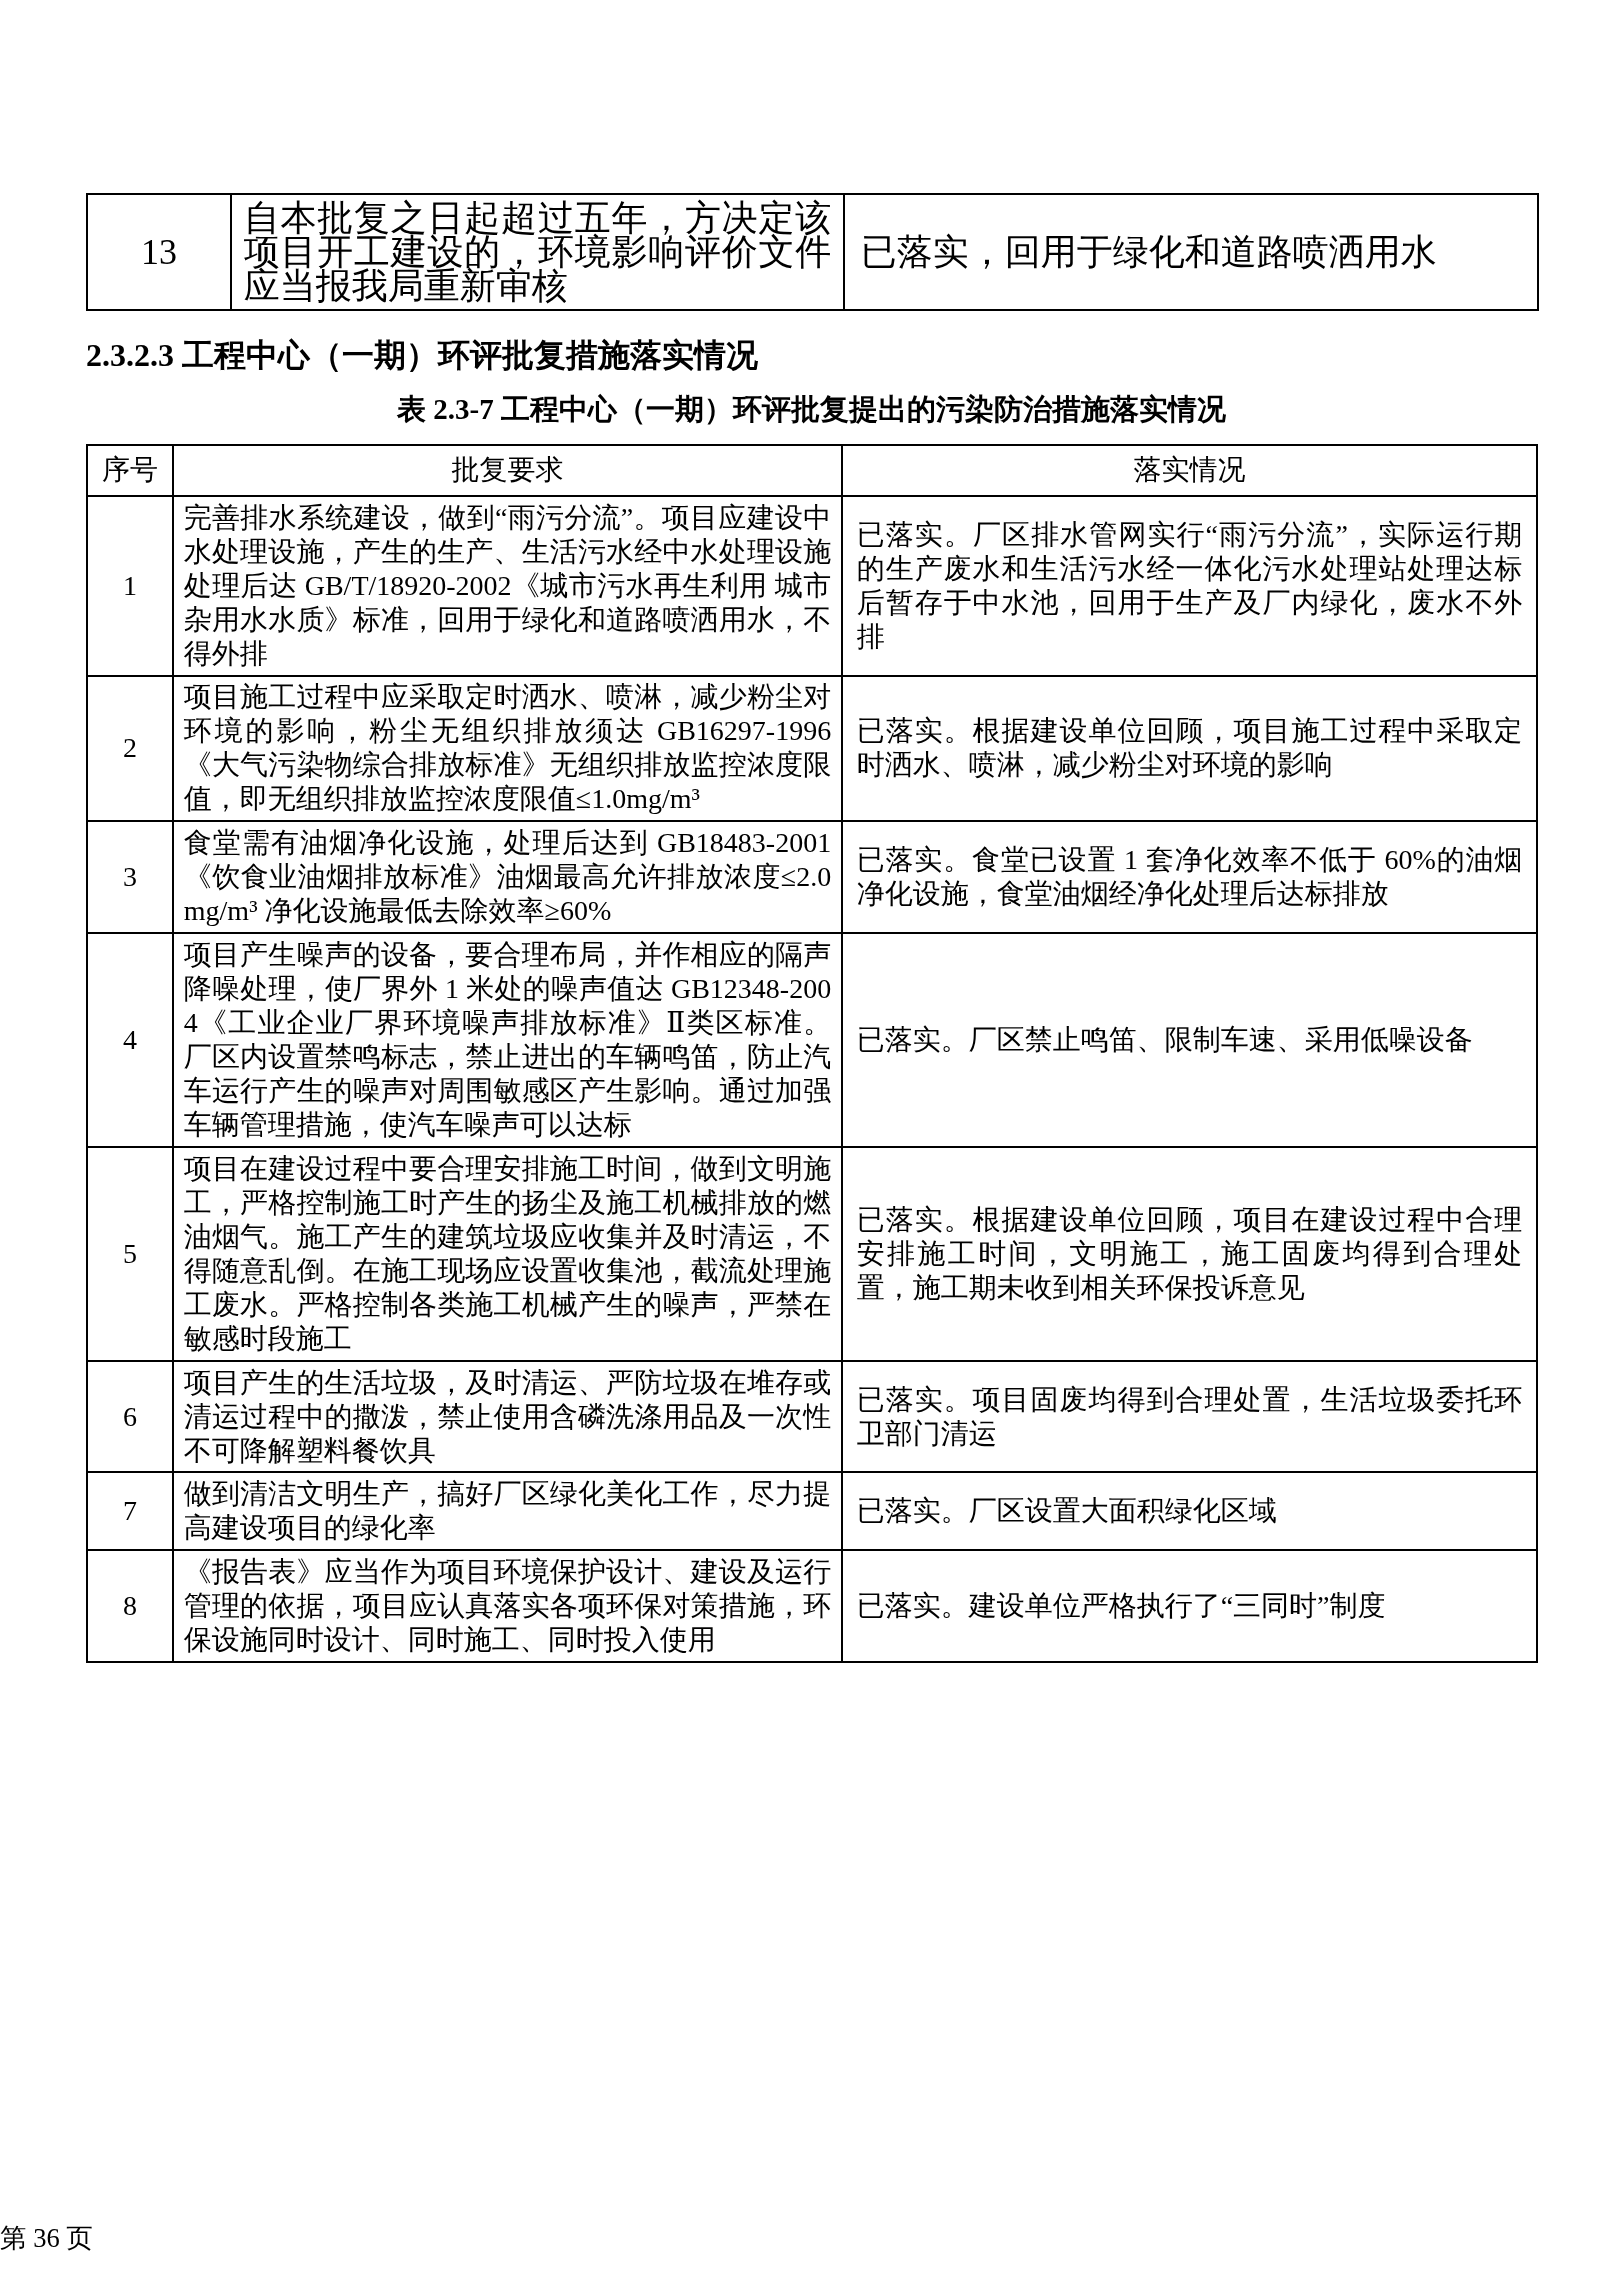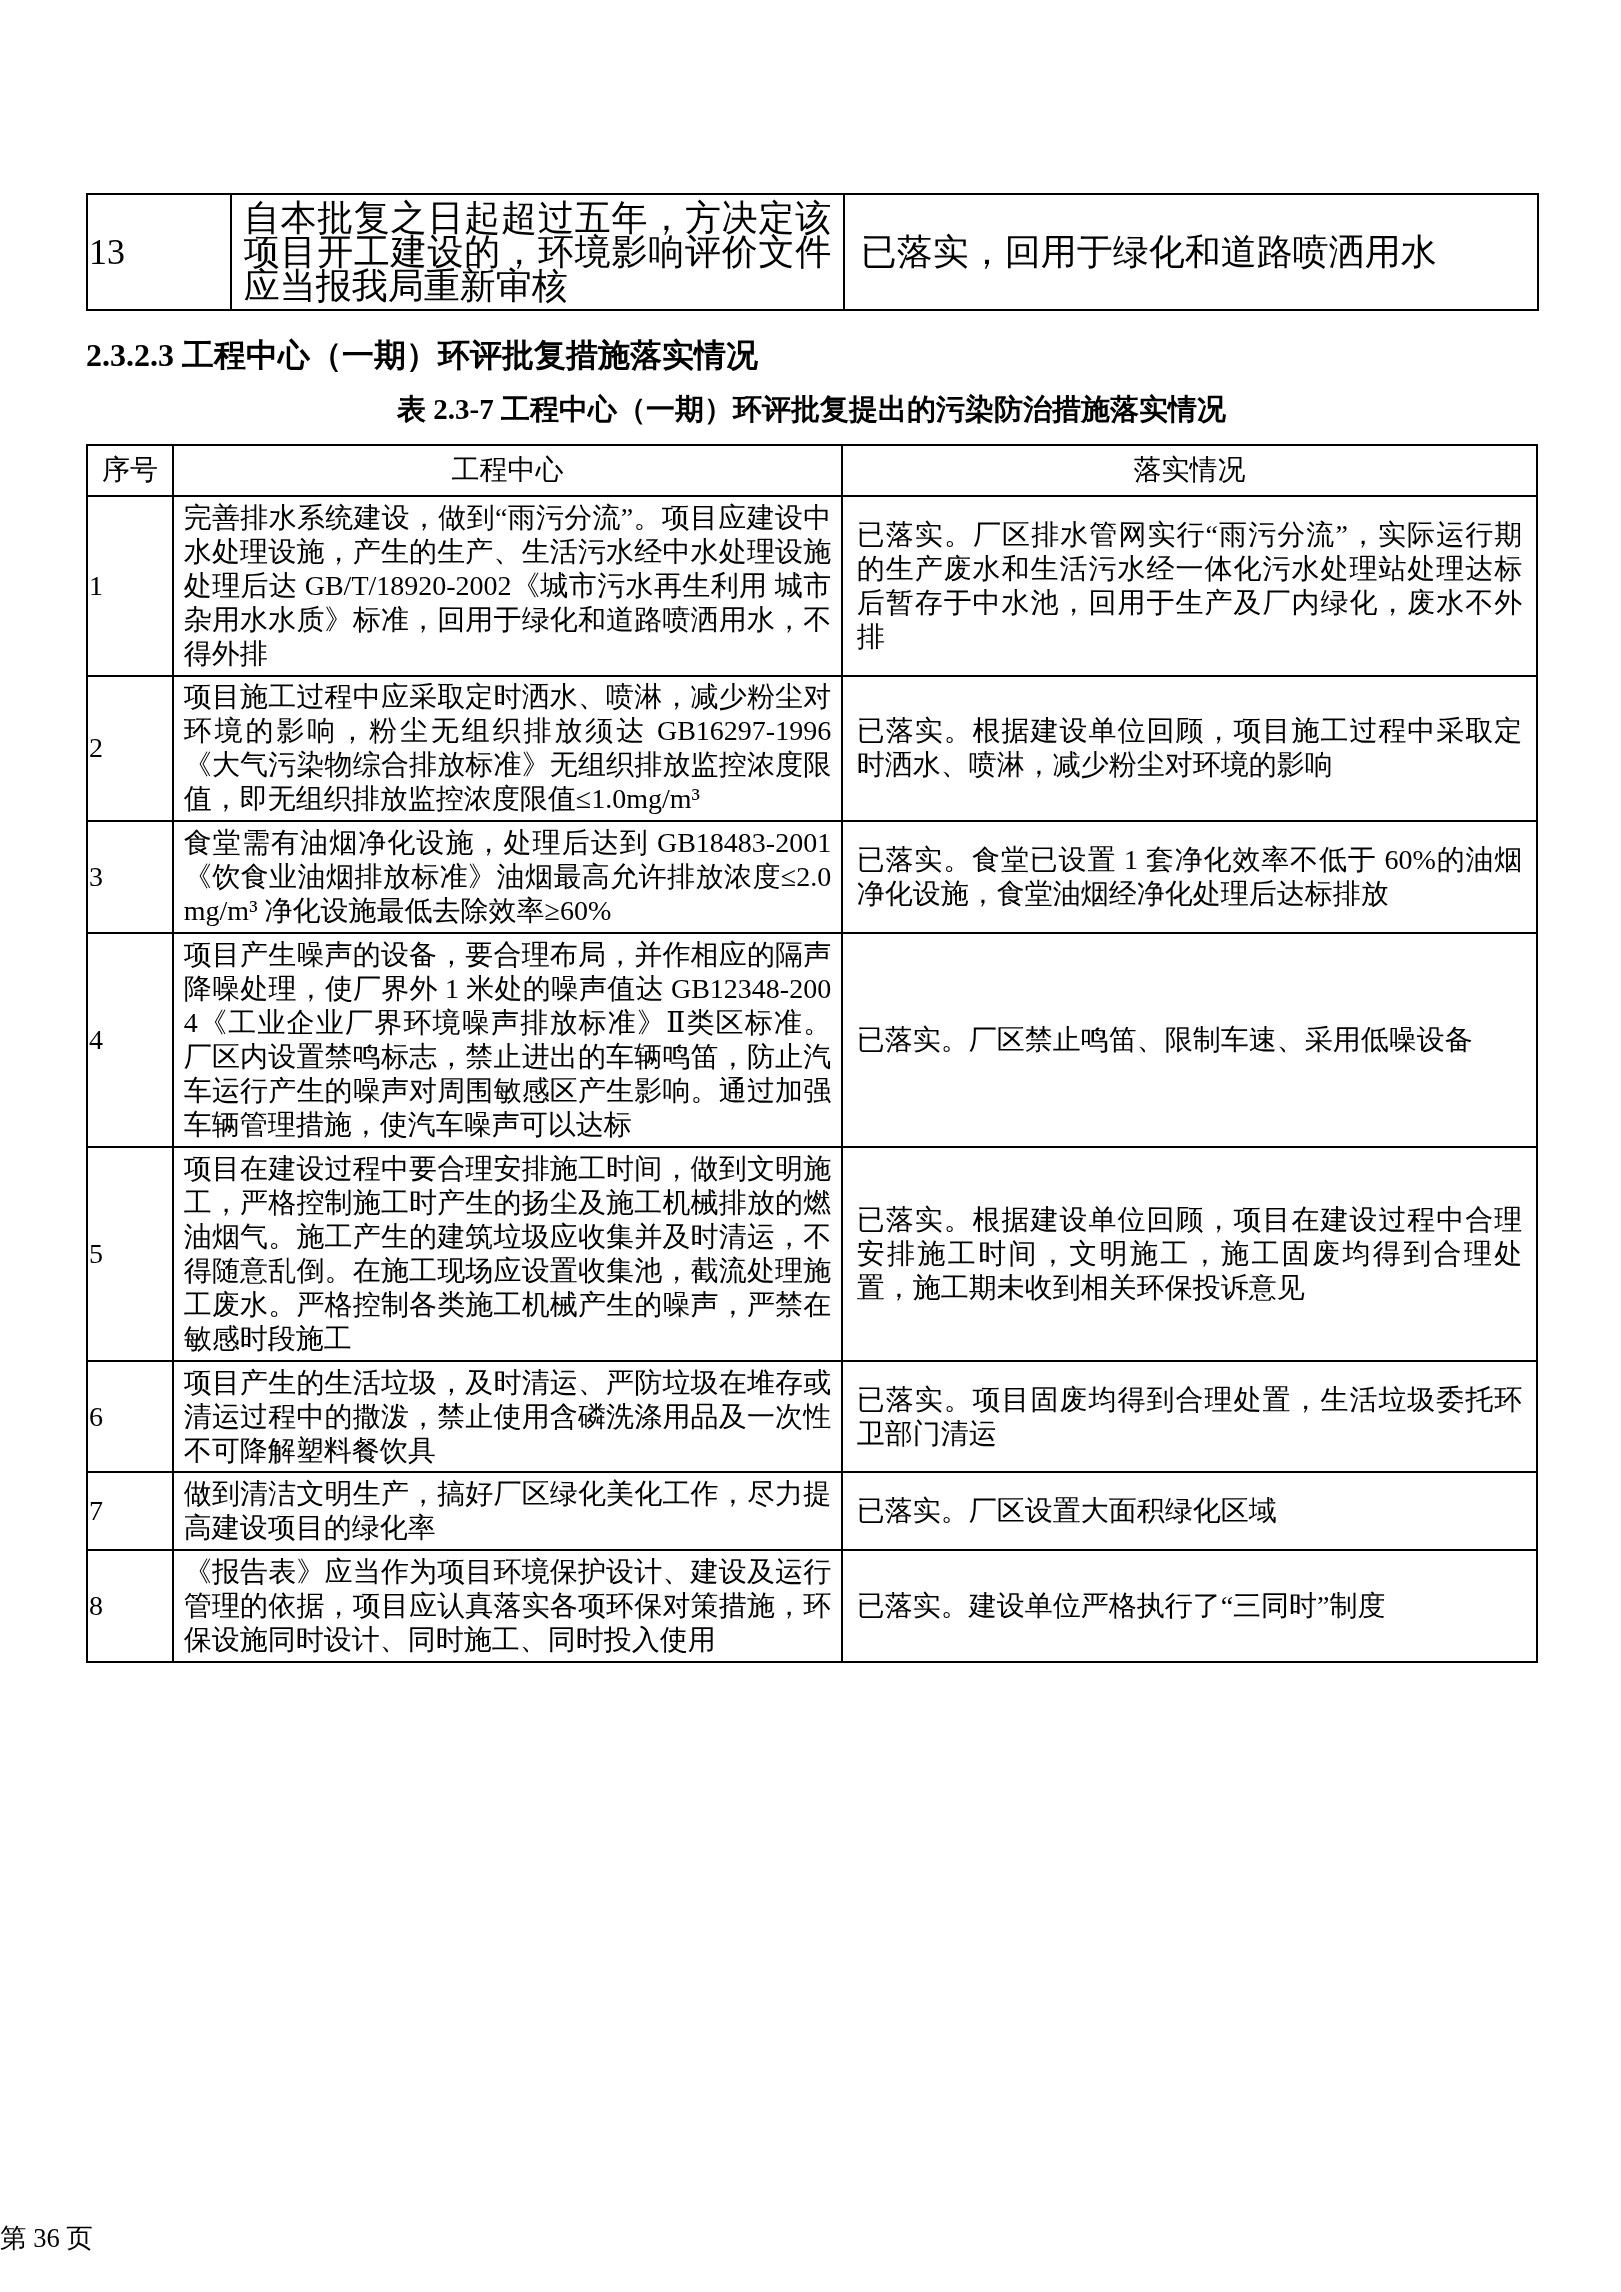--- a/index.html
+++ b/index.html
@@ -24,20 +24,21 @@
     width: 100%;
   }
   td, th {
     border: 2px solid #000000;
     font-size: 28px;
     line-height: 34px;
     font-weight: normal;
     word-break: break-all;
   }
   .no-cell {
+    text-align: center;
     vertical-align: middle;
   }
   .req-cell {
     text-align: justify;
     text-justify: inter-character;
     vertical-align: middle;
     padding: 3.9px 9.8px;
   }
   .status-cell {
     text-align: justify;
@@ -118,21 +119,21 @@
 
   <table class="main-table">
     <colgroup>
       <col style="width:86px">
       <col style="width:669px">
       <col style="width:695px">
     </colgroup>
     <thead>
       <tr>
         <th>序号</th>
-        <th>工程中心</th>
+        <th>批复要求</th>
         <th>落实情况</th>
       </tr>
     </thead>
     <tbody>
       <tr>
         <td class="no-cell">1</td>
         <td class="req-cell">完善排水系统建设，做到“雨污分流”。项目应建设中水处理设施，产生的生产、生活污水经中水处理设施处理后达 GB/T/18920-2002《城市污水再生利用 城市杂用水水质》标准，回用于绿化和道路喷洒用水，不得外排</td>
         <td class="status-cell">已落实。厂区排水管网实行“雨污分流”，实际运行期的生产废水和生活污水经一体化污水处理站处理达标后暂存于中水池，回用于生产及厂内绿化，废水不外排</td>
       </tr>
       <tr>

